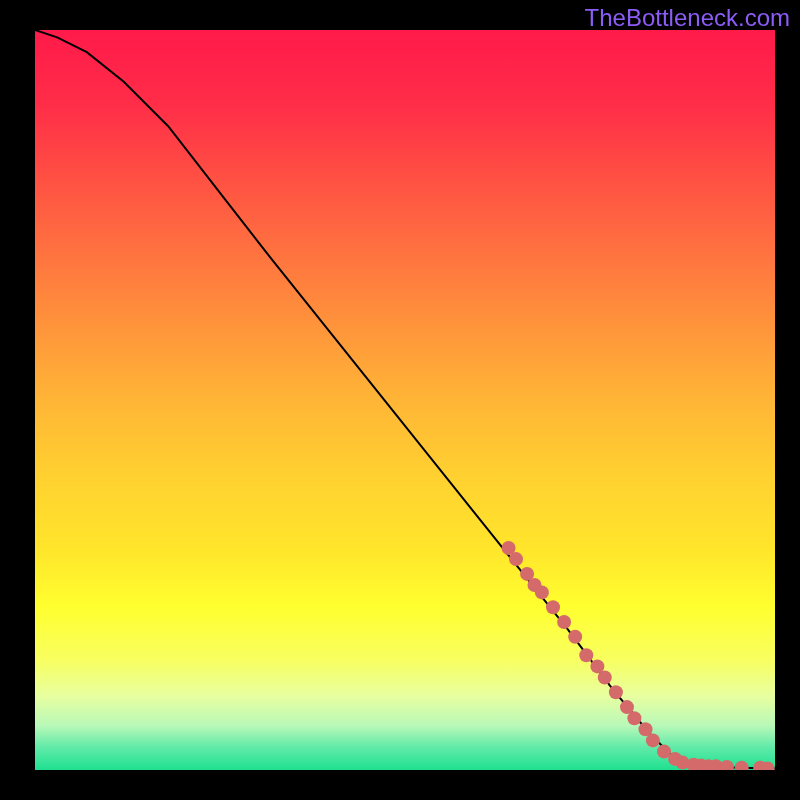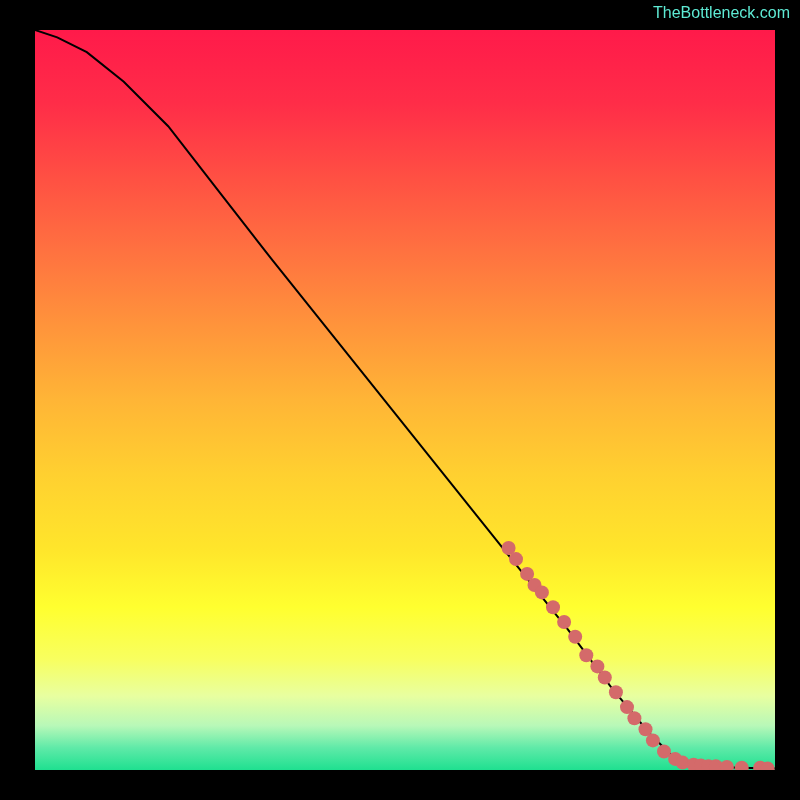--- a/index.html
+++ b/index.html
@@ -9,22 +9,22 @@
     width: 800px;
     height: 800px;
     overflow: hidden;
     position: relative;
     font-family: Arial, sans-serif;
   }
   .watermark {
     position: absolute;
     top: 4px;
     right: 10px;
-    color: #5eead4;
-    font-size: 16px;
+    color: #8b5cf6;
+    font-size: 24px;
     font-weight: 500;
     z-index: 10;
   }
   .plot-area {
     position: absolute;
     left: 35px;
     top: 30px;
     width: 740px;
     height: 740px;
     overflow: hidden;

